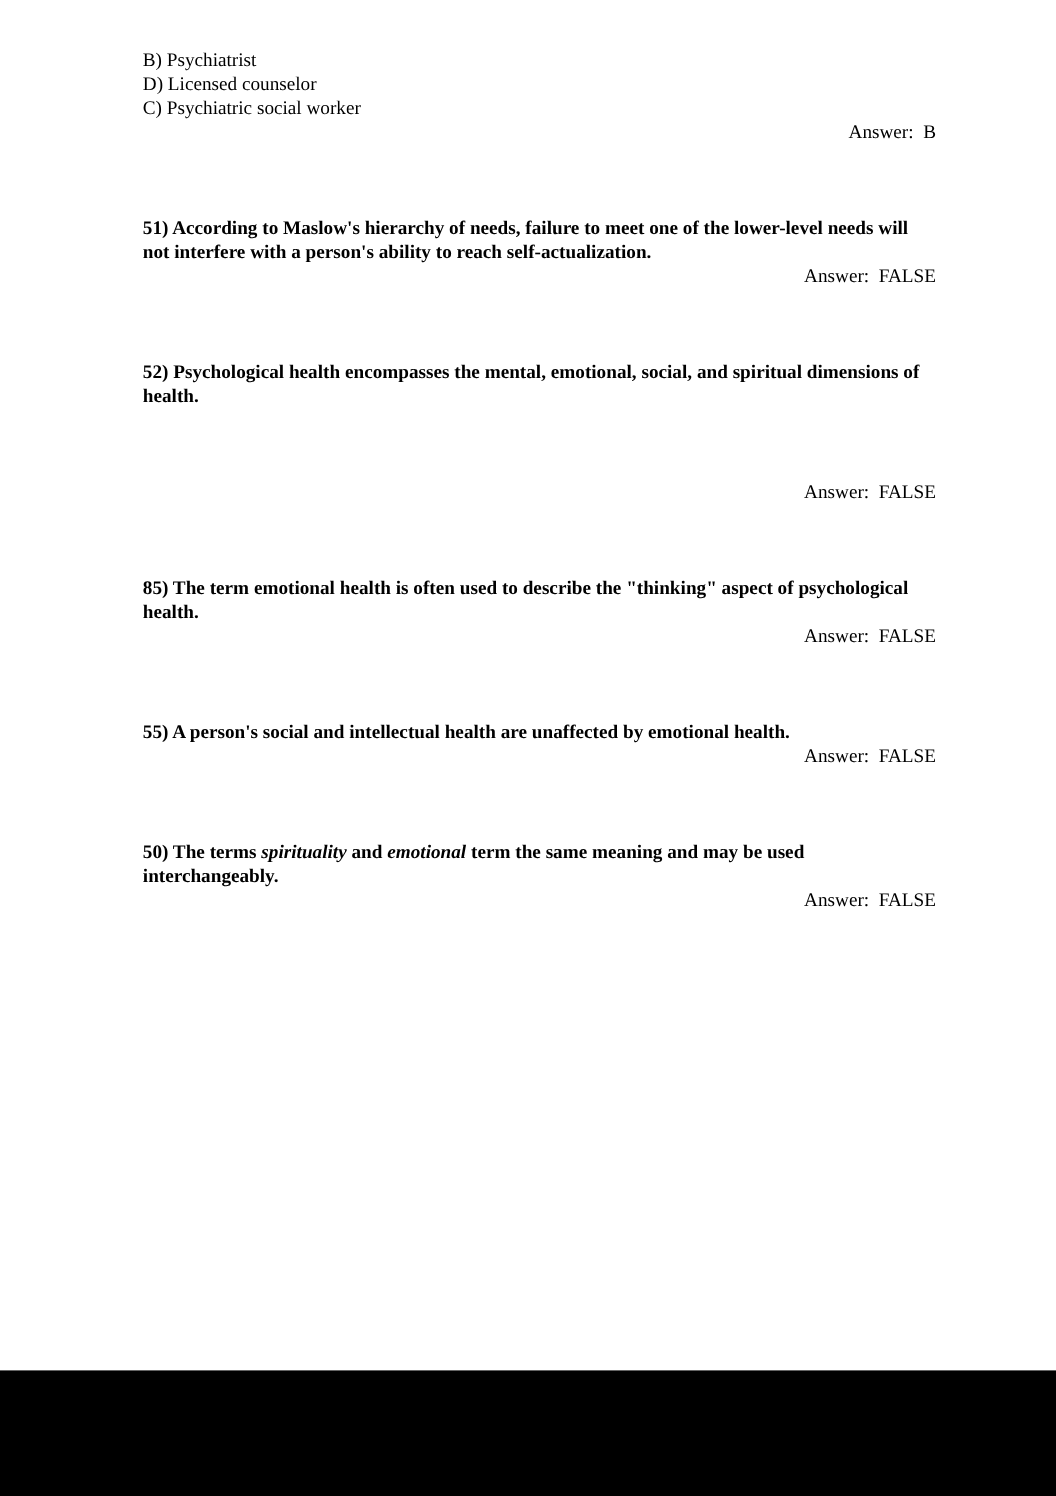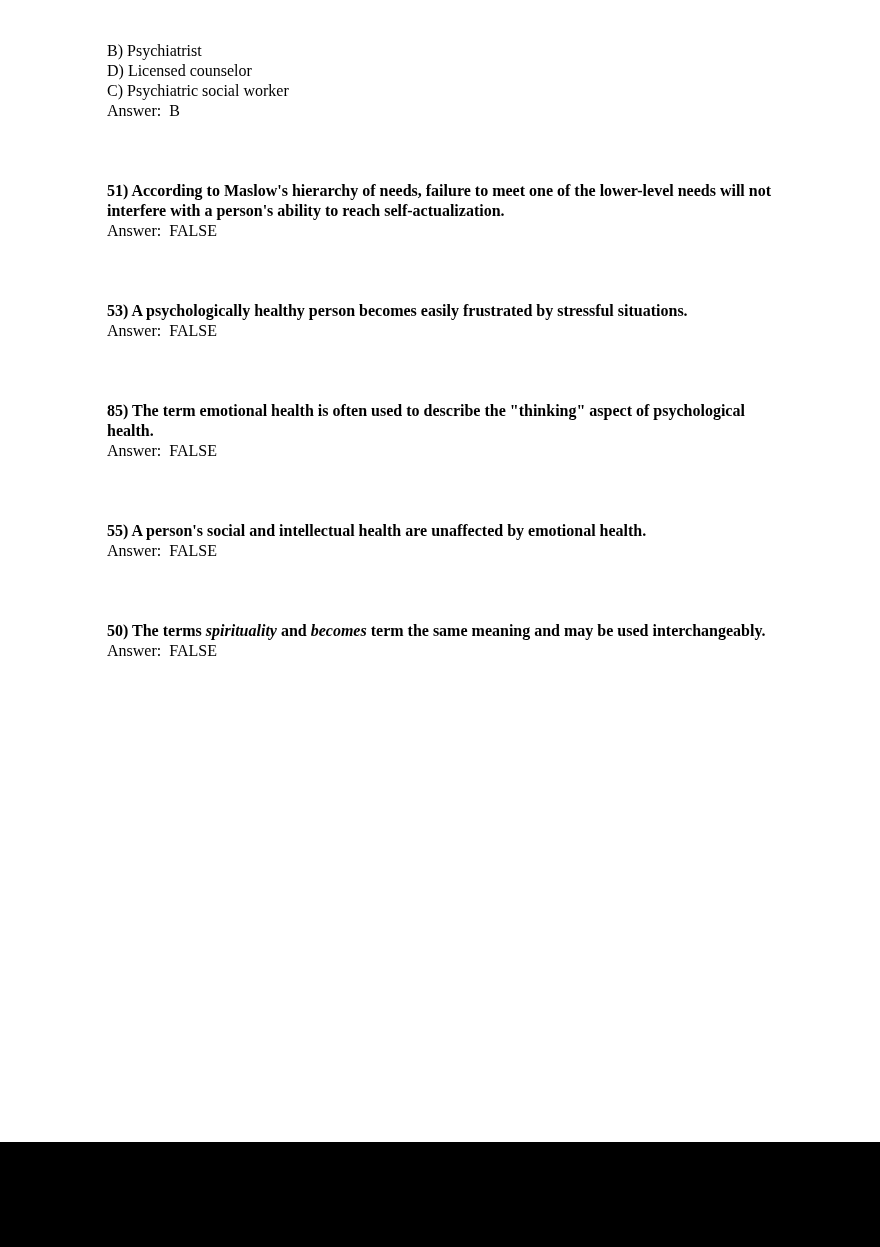--- a/index.html
+++ b/index.html
@@ -17,31 +17,32 @@
   }
   .page-content {
     position: absolute;
     left: 103px;
     top: 41px;
     width: 677px;
     font-size: 16px;
     line-height: 20px;
   }
   .block {
-    margin: 0 0 60px 4px;
+    margin: 0 0 60px 16px;
   }
   .line {
     white-space: pre-wrap;
   }
   .question-text {
     white-space: normal;
     font-weight: bold;
   }
   .answer-line {
     white-space: pre-wrap;
+    text-align: right;
   }
   .black-band {
     position: absolute;
     left: 0;
     top: 1142px;
     width: 880px;
     height: 105px;
     background: #000000;
   }
 </style>
@@ -56,37 +57,37 @@
     <div class="line">C) Psychiatric social worker</div>
     <div class="line answer-line">Answer:  B</div>
   </div>
 
   <div class="block">
     <div class="question-text"><span>51) According to Maslow's hierarchy of needs, failure to meet one of the lower-level needs will not interfere with a person's ability to reach self-actualization.</span></div>
     <div class="line answer-line">Answer:  FALSE</div>
   </div>
 
   <div class="block">
+    <div class="question-text"><span>52) Psychological health encompasses the mental, emotional, social, and spiritual dimensions of health.</span></div>
   </div>
 
   <div class="block">
-    <div class="question-text"><span>53) A psychologically healthy person becomes easily frustrated by stressful situations.</span></div>
     <div class="line answer-line">Answer:  FALSE</div>
   </div>
 
   <div class="block">
     <div class="question-text"><span>85) The term emotional health is often used to describe the "thinking" aspect of psychological health.</span></div>
     <div class="line answer-line">Answer:  FALSE</div>
   </div>
 
   <div class="block">
     <div class="question-text"><span>55) A person's social and intellectual health are unaffected by emotional health.</span></div>
     <div class="line answer-line">Answer:  FALSE</div>
   </div>
 
   <div class="block">
-    <div class="question-text"><span>50) The terms </span><span style="font-style: italic;">spirituality</span><span> and </span><span style="font-style: italic;">becomes</span><span> term the same meaning and may be used interchangeably.</span></div>
+    <div class="question-text"><span>50) The terms </span><span style="font-style: italic;">spirituality</span><span> and </span><span style="font-style: italic;">emotional</span><span> term the same meaning and may be used interchangeably.</span></div>
     <div class="line answer-line">Answer:  FALSE</div>
   </div>
 
 </div>
 
 <div class="black-band"></div>
 
 </body></html>

